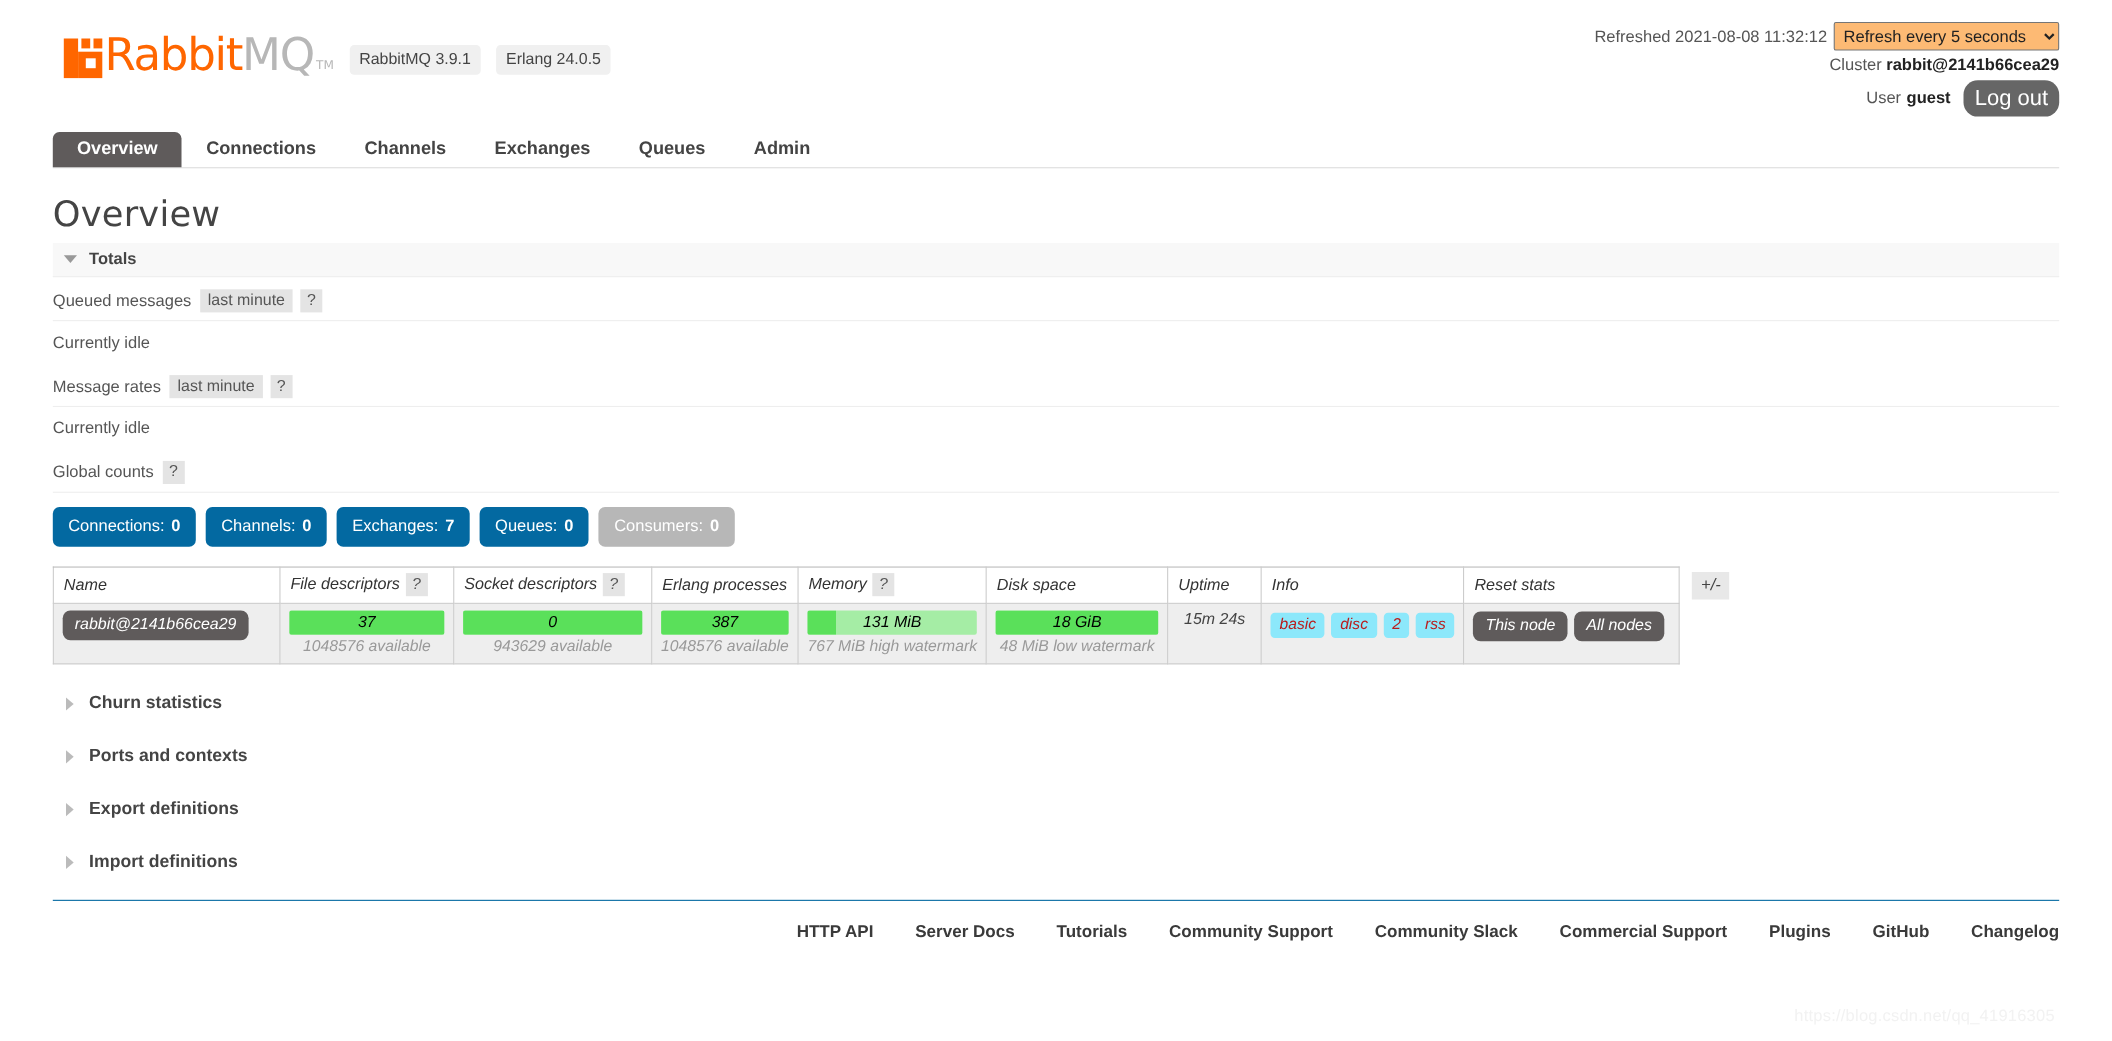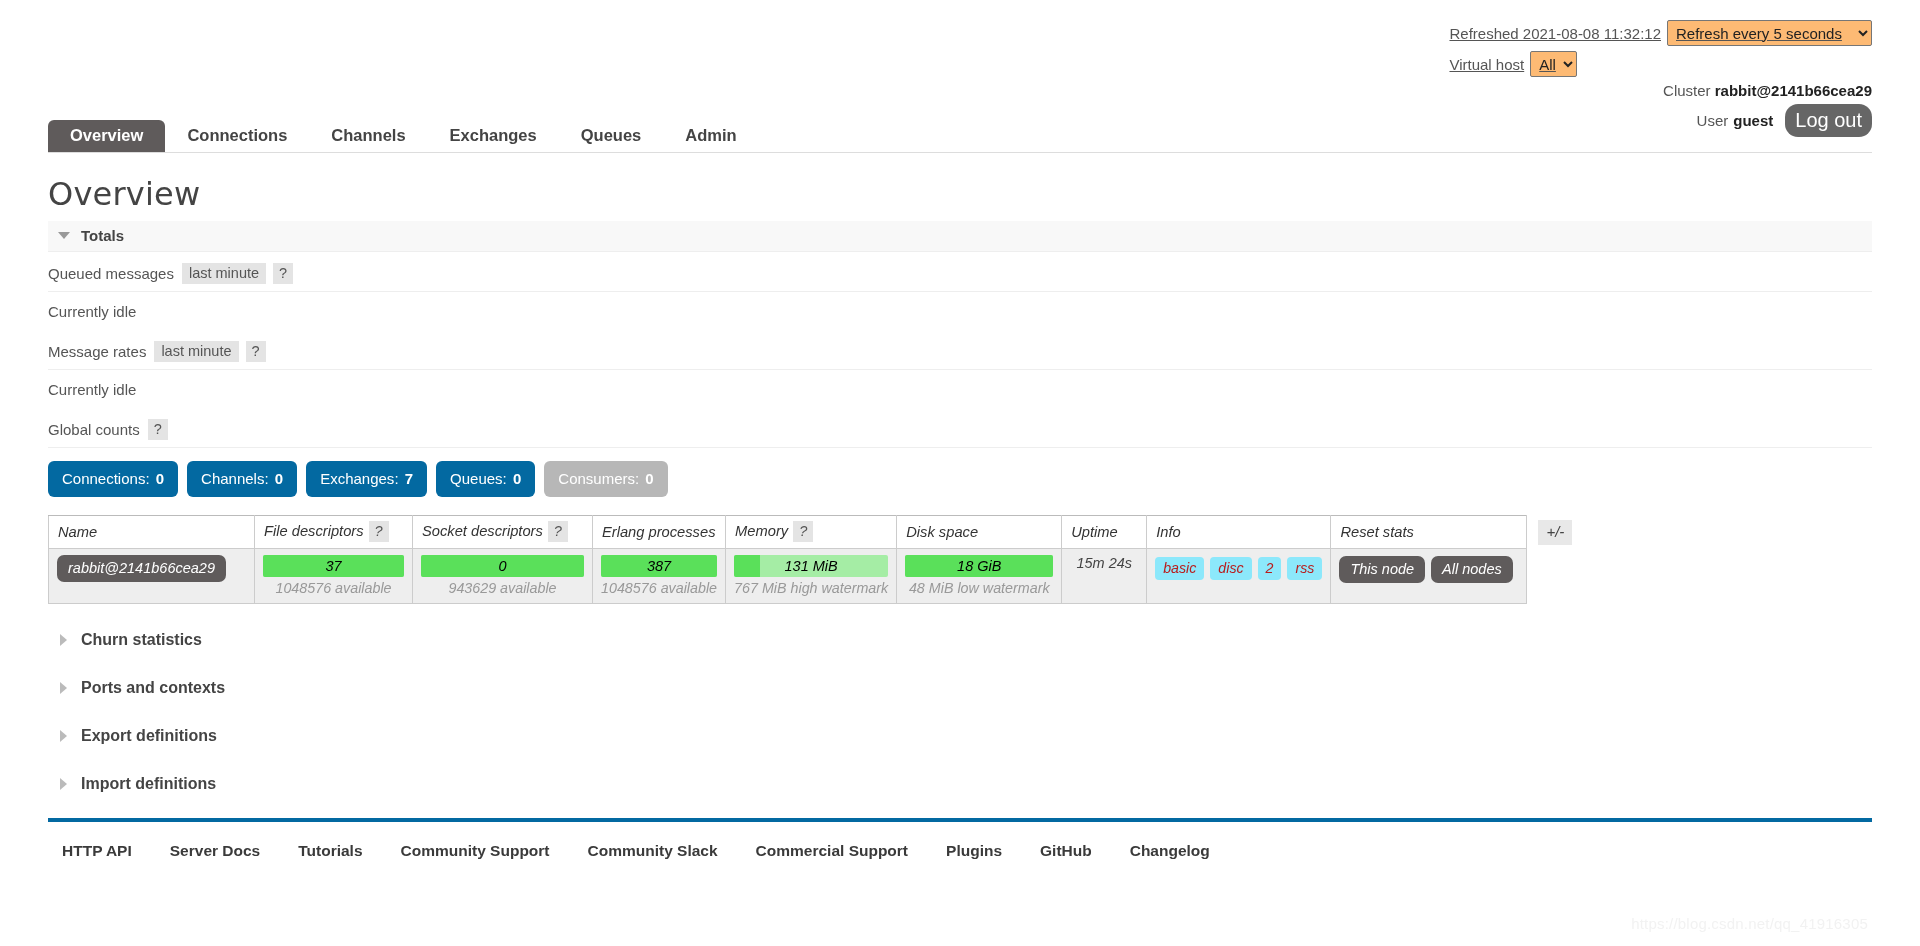--- a/index.html
+++ b/index.html
@@ -90,24 +90,24 @@
   #status-block {
     position: absolute;
     right: 48px;
     top: 20px;
     text-align: right;
     font-size: 15px;
     color: #555;
   }
   .status-row {
     display: flex;
+    justify-content: flex-end;
     align-items: center;
     margin-bottom: 5px;
     height: 26px;
-    text-decoration: underline;
   }
   .status-row .lbl { margin-right: 6px; white-space: nowrap; }
   select.rmq-select {
     font-family: "Liberation Sans", sans-serif;
     font-size: 15px;
     color: #222;
     border: 1px solid #767676;
     background: #fdba74;
     padding: 2px 4px;
     height: 26px;
@@ -340,24 +340,25 @@
     font-weight: bold;
     color: #444;
     padding: 15px 0 15px 0;
     cursor: pointer;
   }
   .collapsed-sec .tri { margin-left: 12px; margin-right: 14px; }
 
   
   #footer {
     margin: 10px 48px 0 48px;
-    border-top: 4px solid #0369a1;
+    border-top: 1px solid #0369a1;
     padding: 20px 0 0 14px;
     display: flex;
     gap: 38px;
+    justify-content: flex-end;
   }
   #footer a {
     color: #3a3a3a;
     font-size: 15.5px;
     font-weight: bold;
     text-decoration: none;
     cursor: pointer;
     white-space: nowrap;
   }
   #watermark {
@@ -370,37 +371,44 @@
     user-select: none;
   }
 </style>
 </head>
 <body>
 
 <div id="page">
 
   <div id="header">
 
+    <div id="logo-area">
+      <div class="logo-mark">
+        <span class="blk b1"></span>
+        <span class="blk b2"></span>
+        <span class="blk b3"></span>
+        <span class="blk b4"></span>
+        <span class="hole"></span>
+      </div>
+      <span class="logo-rabbit">Rabbit</span>
+        <span class="logo-mq">MQ</span>
+      <span class="logo-tm">TM</span>
+      <span class="version-pill">RabbitMQ 3.9.1</span>
+      <span class="version-pill">Erlang 24.0.5</span>
+    </div>
 
     <div id="status-block">
       <div class="status-row">
         <span class="lbl">Refreshed 2021-08-08 11:32:12</span>
         <select class="rmq-select">
           <option>Refresh every 5 seconds</option>
           <option>Refresh every 10 seconds</option>
           <option>Refresh every 30 seconds</option>
           <option>Refresh every 60 seconds</option>
           <option>Do not refresh</option>
-        </select>
-      </div>
-      <div class="status-row">
-        <span class="lbl">Virtual host</span>
-        <select class="rmq-select">
-          <option>All</option>
-          <option>/</option>
         </select>
       </div>
       <div class="cluster-row">
         <span>Cluster</span>
         <b>rabbit@2141b66cea29</b>
       </div>
       <div class="user-row">
         <span>User</span>
         <b style="margin-left:5px">guest</b>
         <button class="btn-dark">Log out</button>

